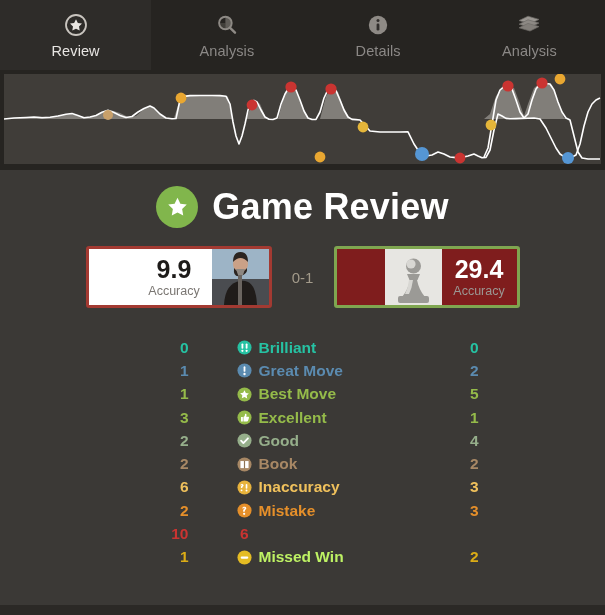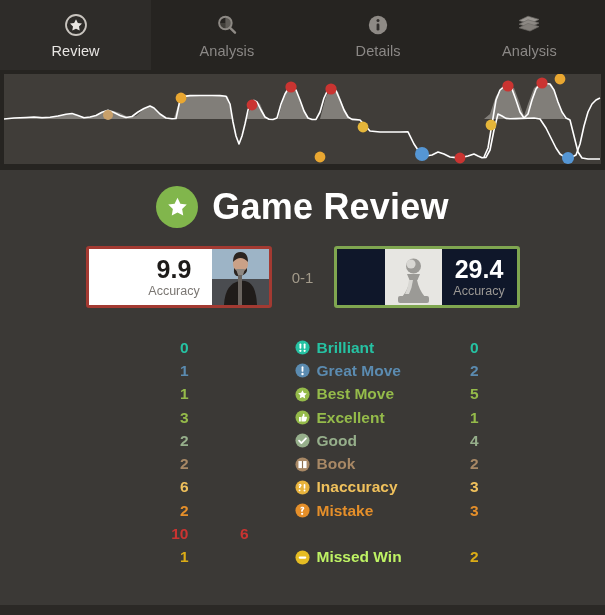--- a/index.html
+++ b/index.html
@@ -128,21 +128,21 @@
     border-radius: 3px;
     overflow: hidden;
     padding-left: 48px;
   }
   .acc-card.white {
     border: 3px solid #a33a32;
     background: #ffffff;
   }
   .acc-card.black {
     border: 3px solid #7fa650;
-    background: #0f172a;
+    background: #7f1d1d;
   }
   .acc-body {
     flex: 1 1 auto;
     display: flex;
     flex-direction: column;
     align-items: center;
     justify-content: center;
     line-height: 1.05;
   }
   .acc-value {
@@ -197,21 +197,21 @@
     width: 62px;
     text-align: right;
     flex-shrink: 0;
     font-weight: bold;
   }
   .m-mid {
     flex: 1 1 auto;
     display: flex;
     align-items: center;
     gap: 7px;
-    padding-left: 106px;
+    padding-left: 48px;
   }
   .m-icon {
     width: 15px;
     height: 15px;
     flex-shrink: 0;
     display: block;
   }
   .m-name {
     font-weight: bold;
     white-space: nowrap;

